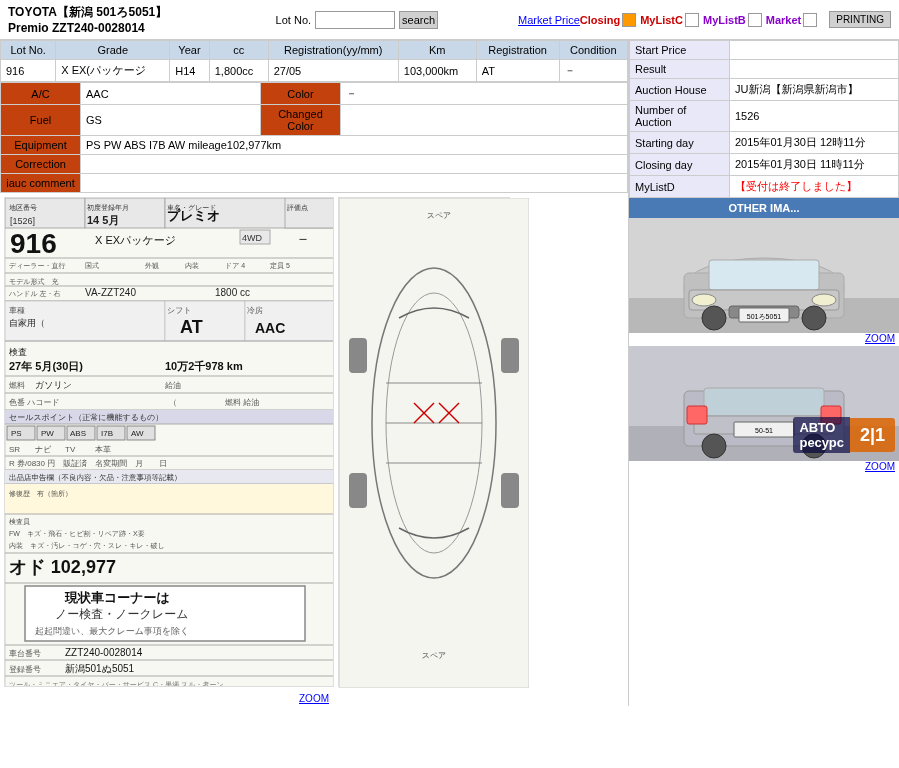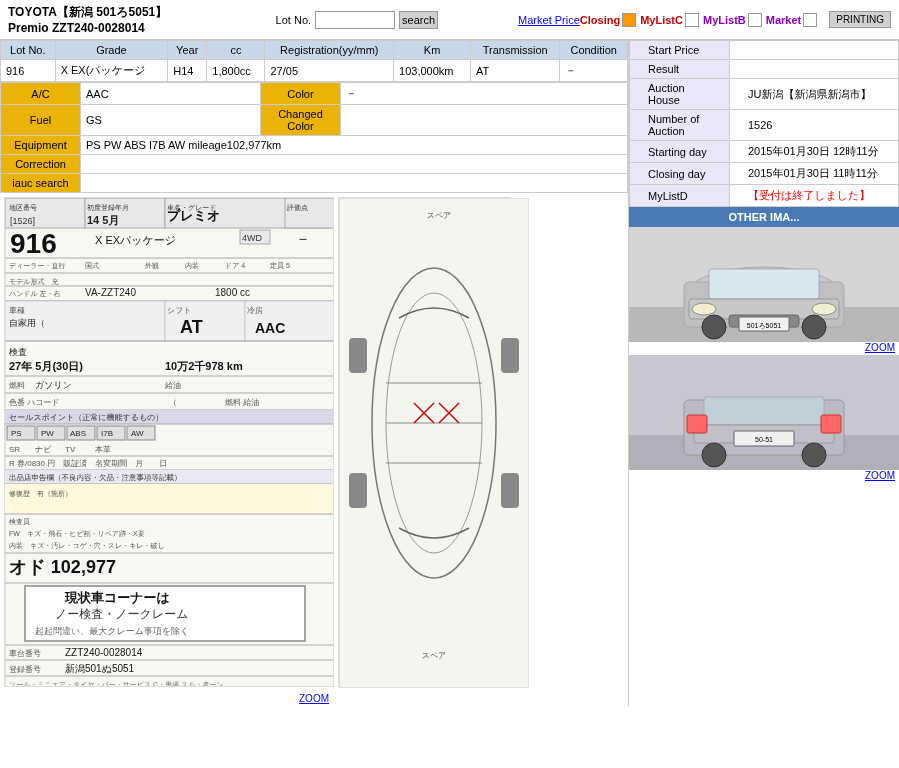--- a/index.html
+++ b/index.html
@@ -17,26 +17,26 @@
     .mylist-item { display: flex; align-items: center; gap: 2px; font-size: 11px; color: #cc0000; font-weight: bold; }
     .mylist-checkbox { width: 14px; height: 14px; border: 1px solid #999; background: #fff; }
     .mylist-checkbox.orange { background: #ff9900; }
     #printing-button { background: #d0d0d0; border: 1px solid #999; padding: 2px 6px; font-size: 10px; cursor: pointer; margin-left: 8px; }
     #left-panel { flex: 1; border-right: 1px solid #ccc; }
     #right-panel { width: 270px; }
 
     
     .info-table { width: 100%; border-collapse: collapse; }
     .info-table td, .info-table th { border: 1px solid #ccc; padding: 3px 5px; font-size: 11px; }
-    .info-table th { background: #eab308; font-weight: normal; }
+    .info-table th { background: #c2410c; font-weight: normal; }
     .info-table .header-row th { background: #c8d8e8; }
 
     
     .right-info-table { width: 100%; border-collapse: collapse; }
-    .right-info-table td { border: 1px solid #ccc; padding: 3px 18px; font-size: 11px; }
+    .right-info-table td { border: 1px solid #ccc; padding: 3px 5px; font-size: 11px; }
     .label-cell { background: #e8e8f8; width: 100px; font-size: 10px; }
     .value-cell { }
     .status-red { color: red; font-size: 10px; }
     .other-img-header { background: #4a7ab5; color: white; text-align: center; padding: 4px; font-size: 11px; font-weight: bold; }
     .car-image-container { position: relative; margin-bottom: 2px; }
     .zoom-link { color: blue; text-decoration: underline; cursor: pointer; font-size: 10px; display: block; text-align: right; padding-right: 4px; }
     .inspection-doc { width: 330px; height: 490px; background: #0f766e; border: 1px solid #ddd; position: relative; overflow: hidden; }
     .car-diagram { width: 172px; height: 490px; background: #f9f9f9; border: 1px solid #ddd; position: relative; }
     .bottom-zoom { color: blue; text-decoration: underline; cursor: pointer; font-size: 10px; text-align: center; width: 100%; display: block; }
 
@@ -85,21 +85,21 @@
 
     <table class="info-table">
       <thead>
         <tr class="header-row">
           <th>Lot No.</th>
           <th>Grade</th>
           <th>Year</th>
           <th>cc</th>
           <th>Registration(yy/mm)</th>
           <th>Km</th>
-          <th>Transmission</th>
+          <th>Registration</th>
           <th>Condition</th>
         </tr>
       </thead>
       <tbody>
         <tr>
           <td>916</td>
           <td>X EX(パッケージ</td>
           <td>H14</td>
           <td>1,800cc</td>
           <td>27/05</td>
@@ -126,21 +126,21 @@
       </tr>
       <tr>
         <th>Equipment</th>
         <td colspan="3">PS PW ABS I7B AW mileage102,977km</td>
       </tr>
       <tr>
         <th>Correction</th>
         <td colspan="3"></td>
       </tr>
       <tr>
-        <th>iauc search</th>
+        <th>iauc comment</th>
         <td colspan="3"></td>
       </tr>
     </tbody>
       </table>
 
     <div style="padding: 4px; display:flex; gap:4px;">
 
       <div class="inspection-doc">
         <svg width="330" height="490" viewBox="0 0 330 490" style="position:absolute;top:0;left:0;">
 
@@ -399,17 +399,21 @@
           <rect x="58" y="60" width="20" height="18" rx="2" fill="#ff6666" stroke="#cc3333"></rect>
           <rect x="192" y="60" width="20" height="18" rx="2" fill="#ff6666" stroke="#cc3333"></rect>
 
           <rect x="105" y="76" width="60" height="15" rx="1" fill="#f0f0f0" stroke="#666"></rect>
           <text x="135" y="87" font-size="7" fill="#000" text-anchor="middle">50-51</text>
 
           <circle cx="85" cy="100" r="12" fill="#555" stroke="#333"></circle>
           <circle cx="185" cy="100" r="12" fill="#555" stroke="#333"></circle>
         </svg>
 
+        <div style="position:absolute; bottom:8px; right:4px; display:flex; align-items:center;">
+          <span style="background:rgba(0,0,60,0.65); color:white; padding:3px 6px; font-size:13px; font-weight:bold; border-radius:3px 0 0 3px;">АВТО<br>ресурс</span>
+          <span style="background:rgba(220,100,0,0.85); color:white; padding:3px 10px; font-size:18px; font-weight:bold; border-radius:0 3px 3px 0; line-height:1.6;">2|1</span>
+        </div>
       </div>
       <a class="zoom-link">ZOOM</a>
     </div>
   </div>
 </div>
 
 </body></html>

